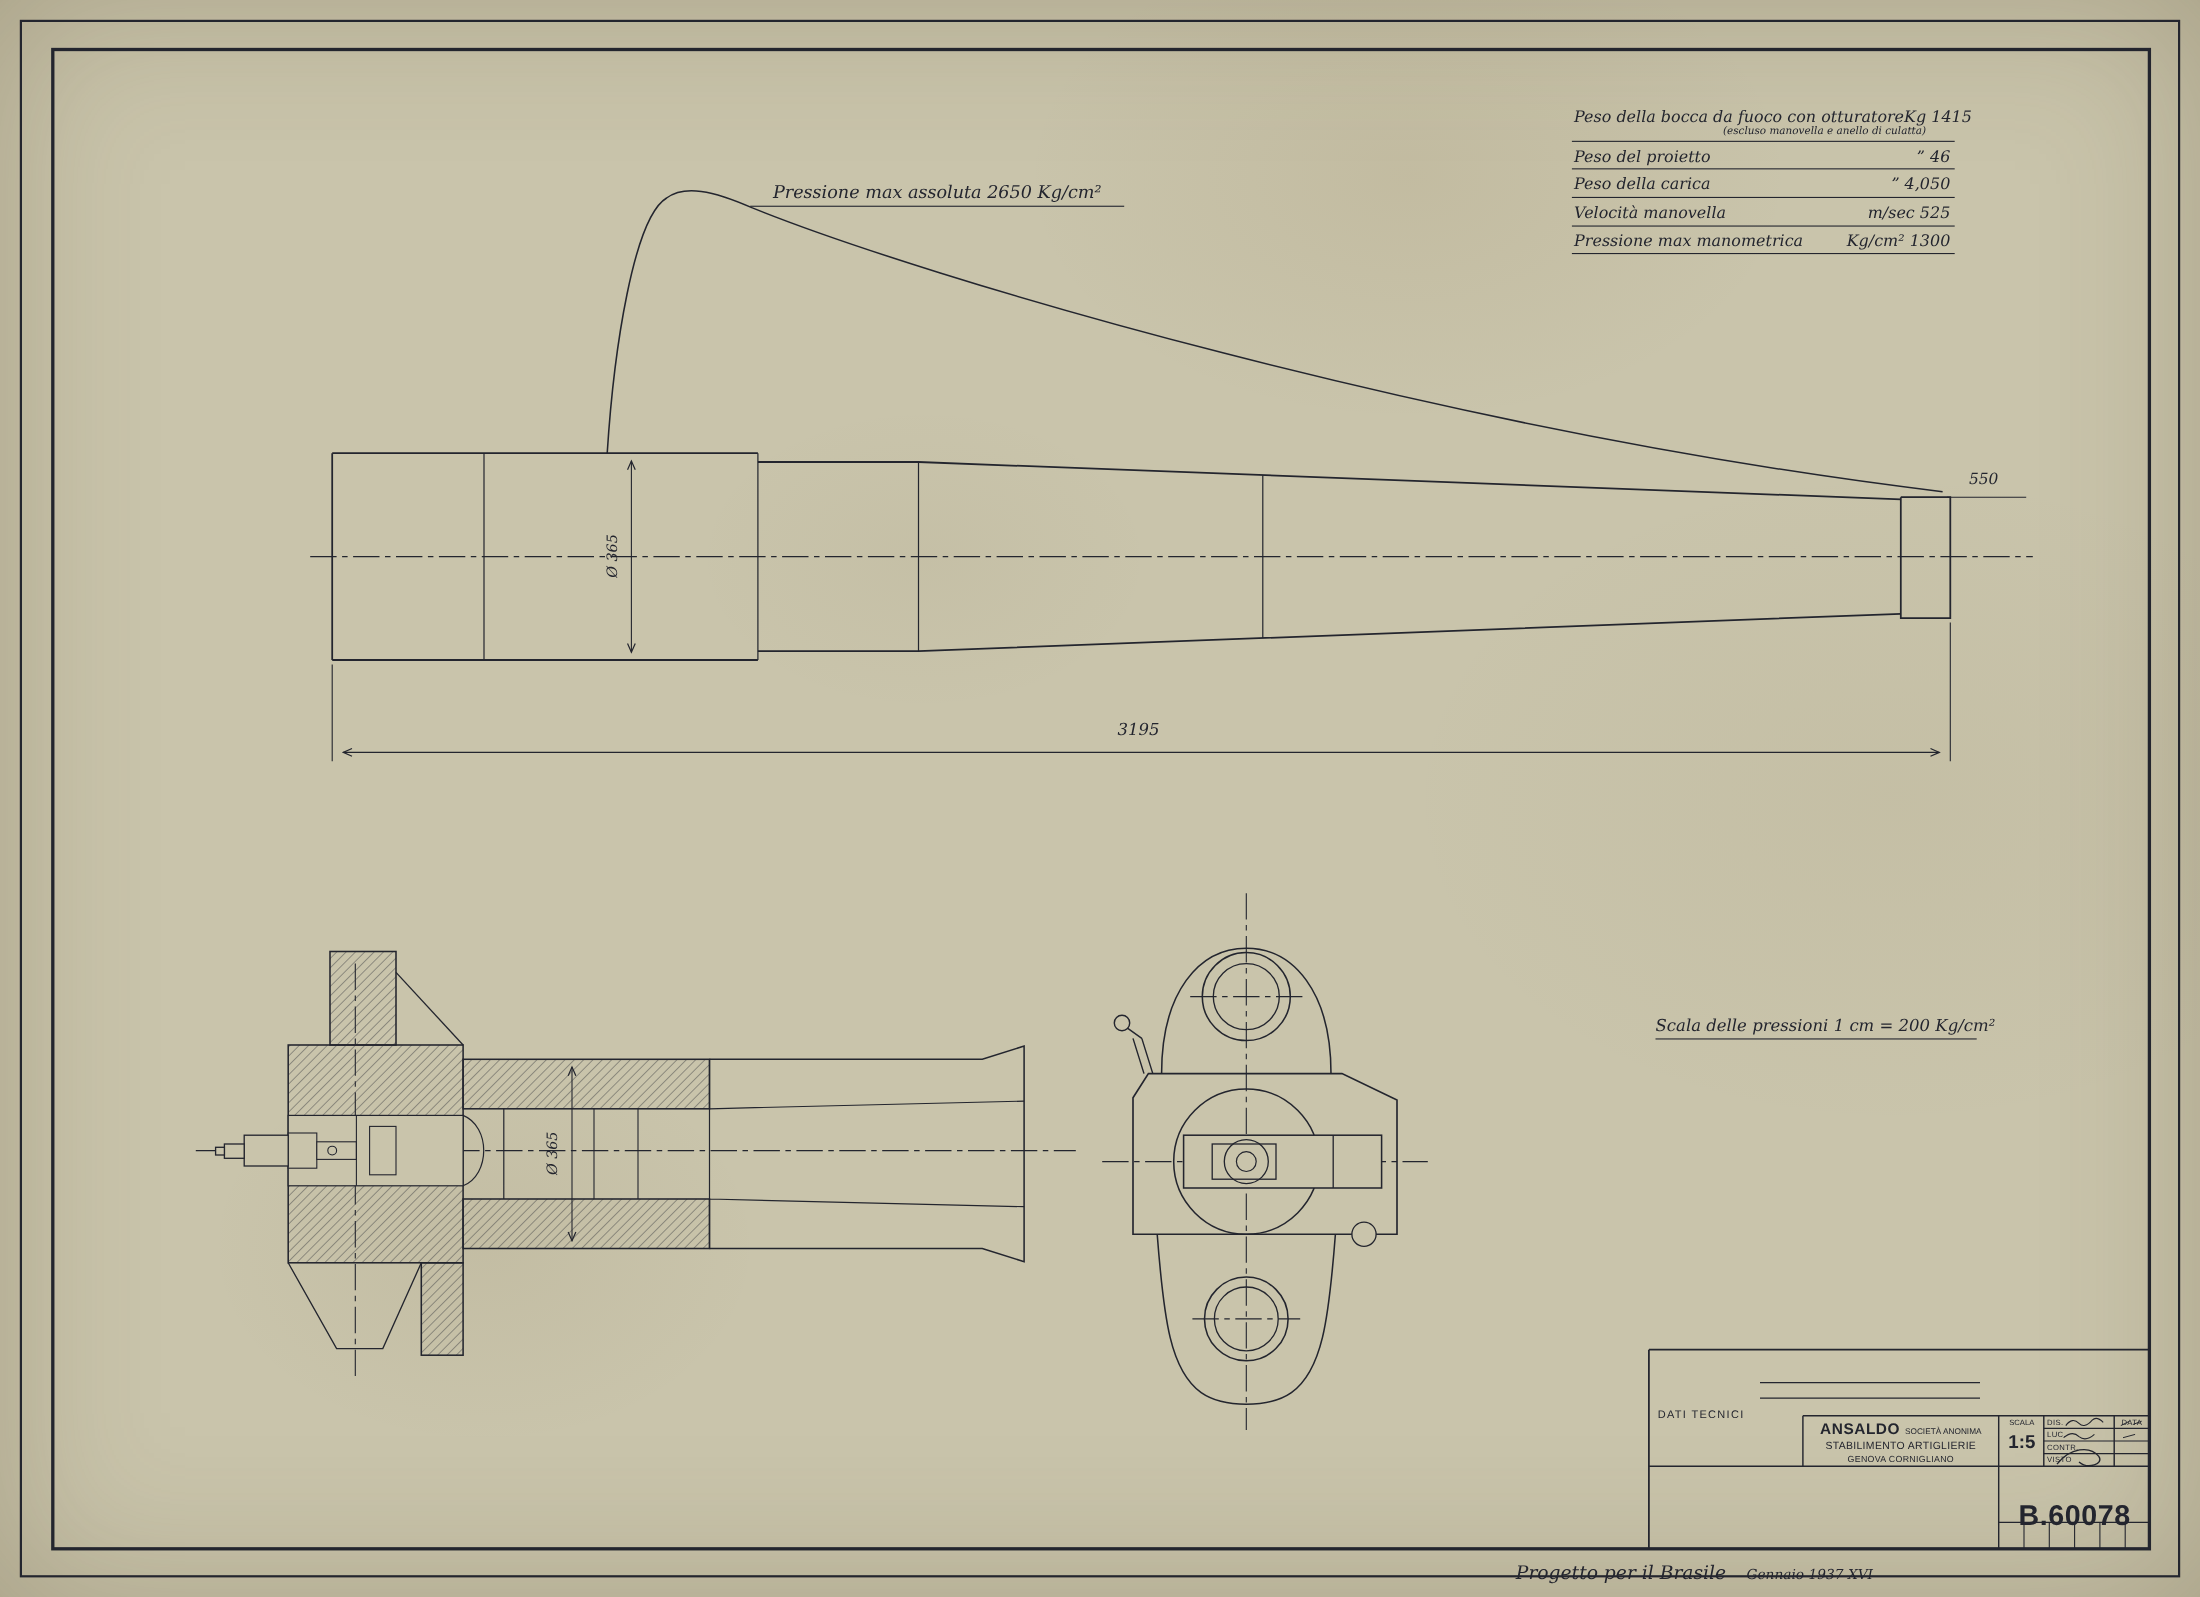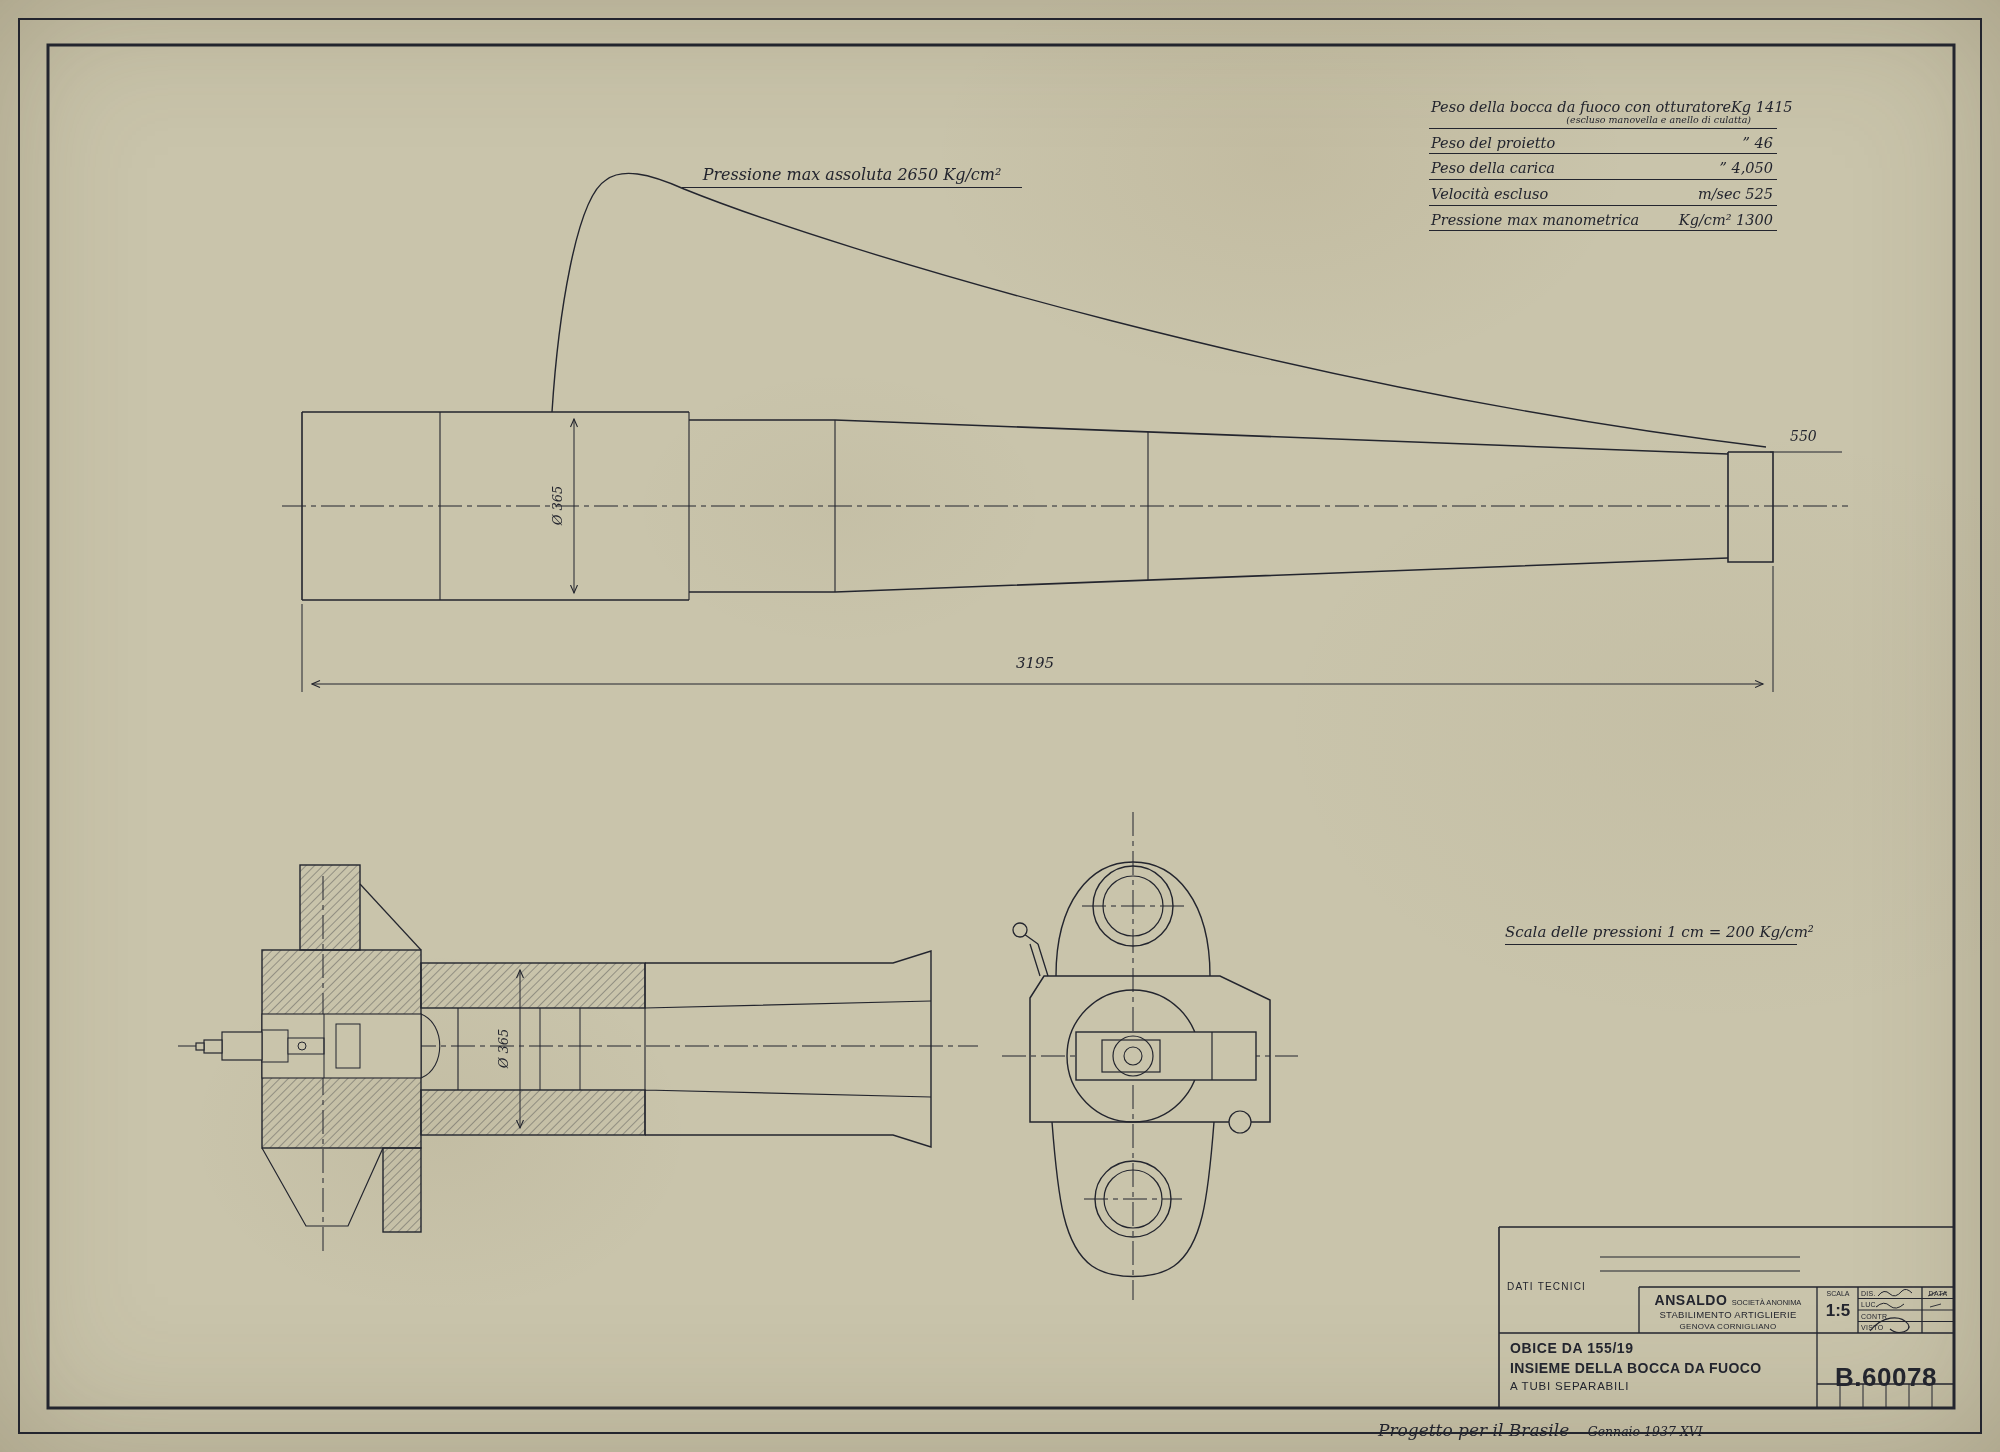--- a/index.html
+++ b/index.html
@@ -142,21 +142,21 @@
       </div>
     </div>
     <div class="spec-row">
       <div class="spec-line">
         <span class="script">Peso della carica</span>
         <span class="script">”  4,050</span>
       </div>
     </div>
     <div class="spec-row">
       <div class="spec-line">
-        <span class="script">Velocità escluso</span>
+        <span class="script">Velocità manovella</span>
         <span class="script">m/sec 525</span>
       </div>
     </div>
     <div class="spec-row">
       <div class="spec-line">
         <span class="script">Pressione max manometrica</span>
         <span class="script">Kg/cm² 1300</span>
       </div>
     </div>
   </div>
@@ -184,25 +184,20 @@
 
   <div class="ov sans" style="left:1818px;top:1290px;width:40px;text-align:center;font-size:7px;">SCALA</div>
   <div class="ov sans" style="left:1818px;top:1301px;width:40px;text-align:center;font-size:17px;font-weight:bold;">1:5</div>
 
   <div class="ov sans gl" style="left:1861px;top:1290px;">DIS.</div>
   <div class="ov sans gl" style="left:1861px;top:1301px;">LUC.</div>
   <div class="ov sans gl" style="left:1861px;top:1312.5px;">CONTR.</div>
   <div class="ov sans gl" style="left:1861px;top:1324px;">VISTO</div>
   <div class="ov sans gl" style="left:1924px;top:1290px;width:28px;text-align:center;">DATA</div>
 
-  <div class="ov" style="left:1510px;top:1340px;">
-    <div class="sans" style="font-size:14px;font-weight:bold;letter-spacing:.6px;">OBICE DA 155/19</div>
-    <div class="sans" style="font-size:14px;font-weight:bold;letter-spacing:.4px;margin-top:4px;">INSIEME DELLA BOCCA DA FUOCO</div>
-    <div class="sans" style="font-size:11.5px;letter-spacing:.8px;margin-top:4px;">A TUBI SEPARABILI</div>
-  </div>
 
   <div class="ov sans" style="left:1820px;top:1346px;width:132px;text-align:center;font-size:26px;font-weight:bold;letter-spacing:.5px;margin-top:17px;">B.60078</div>
 
   <div class="ov" style="left:1378px;top:1421px;">
     <span class="script" style="font-size:17px;">Progetto per il Brasile</span>
     <span class="script" style="font-size:12.5px;margin-left:14px;">Gennaio 1937 XVI</span>
   </div>
 
 </div>
 

